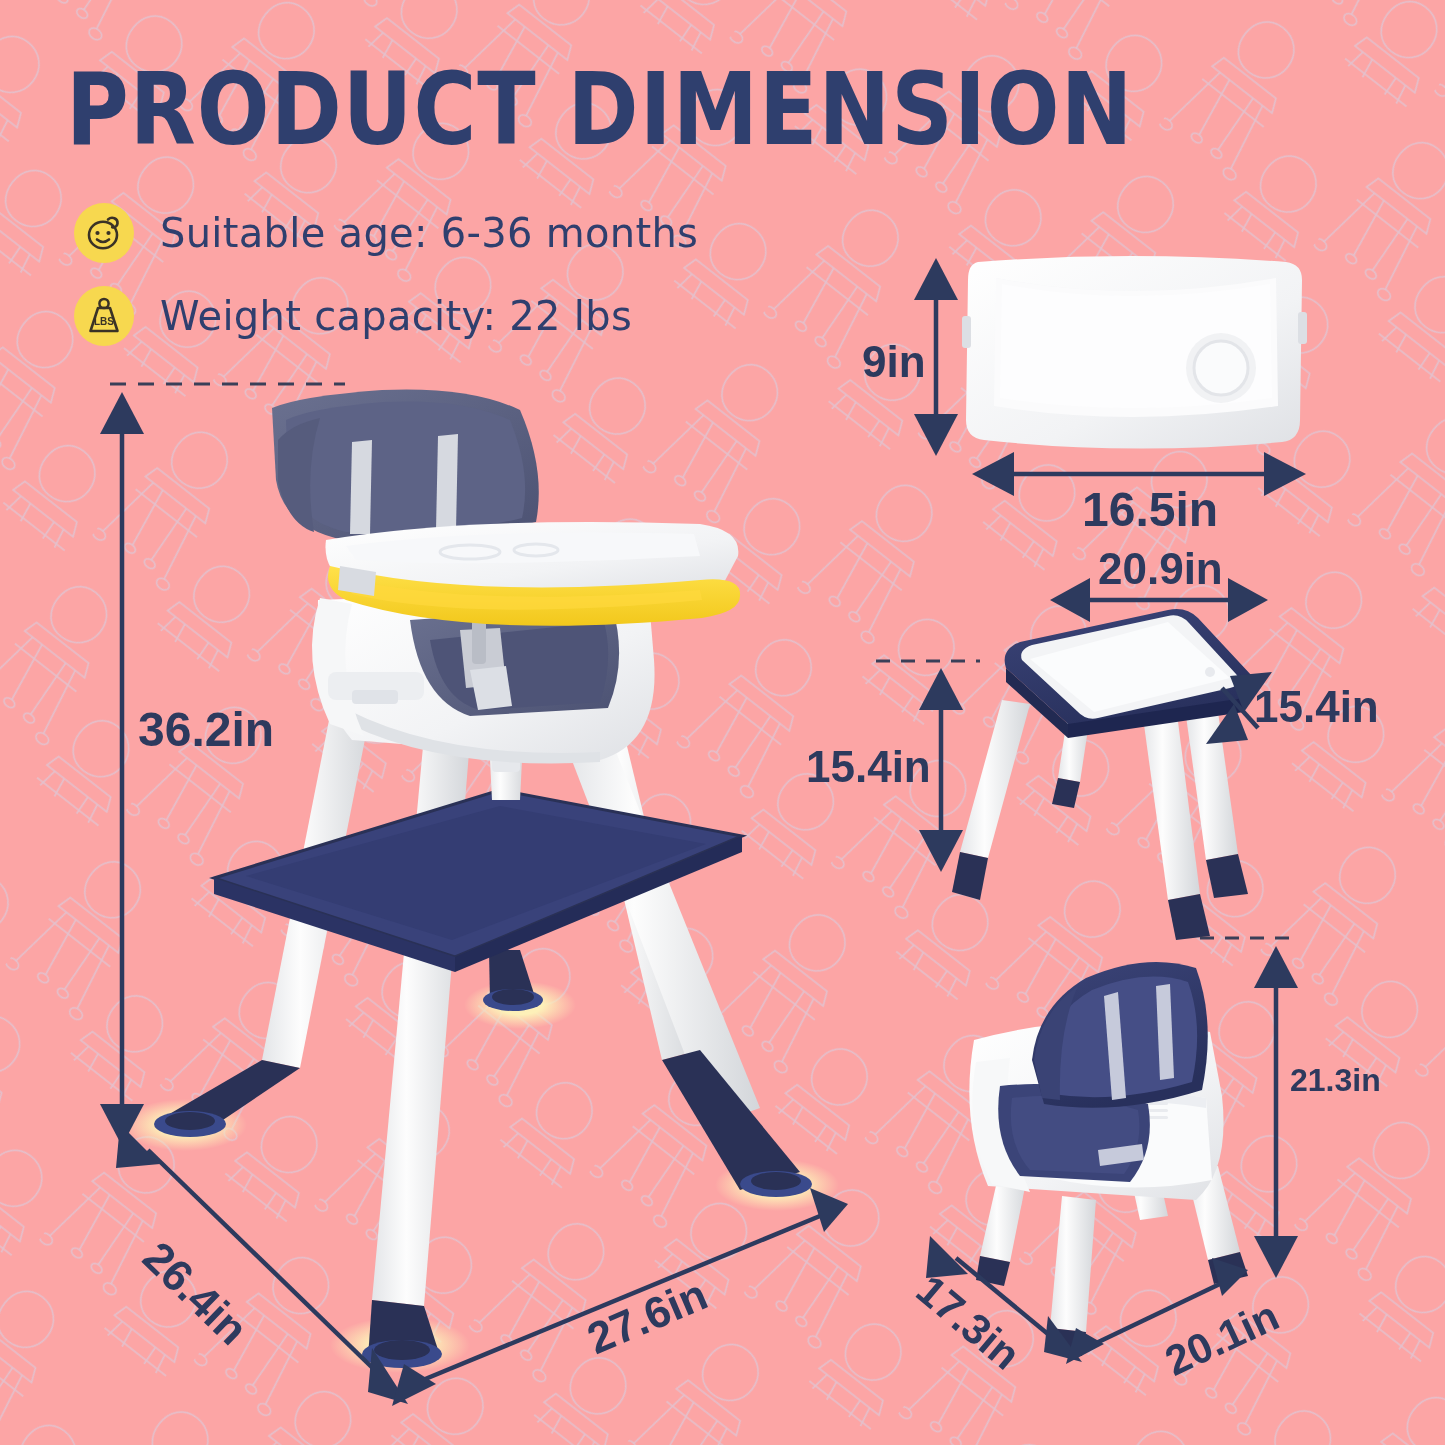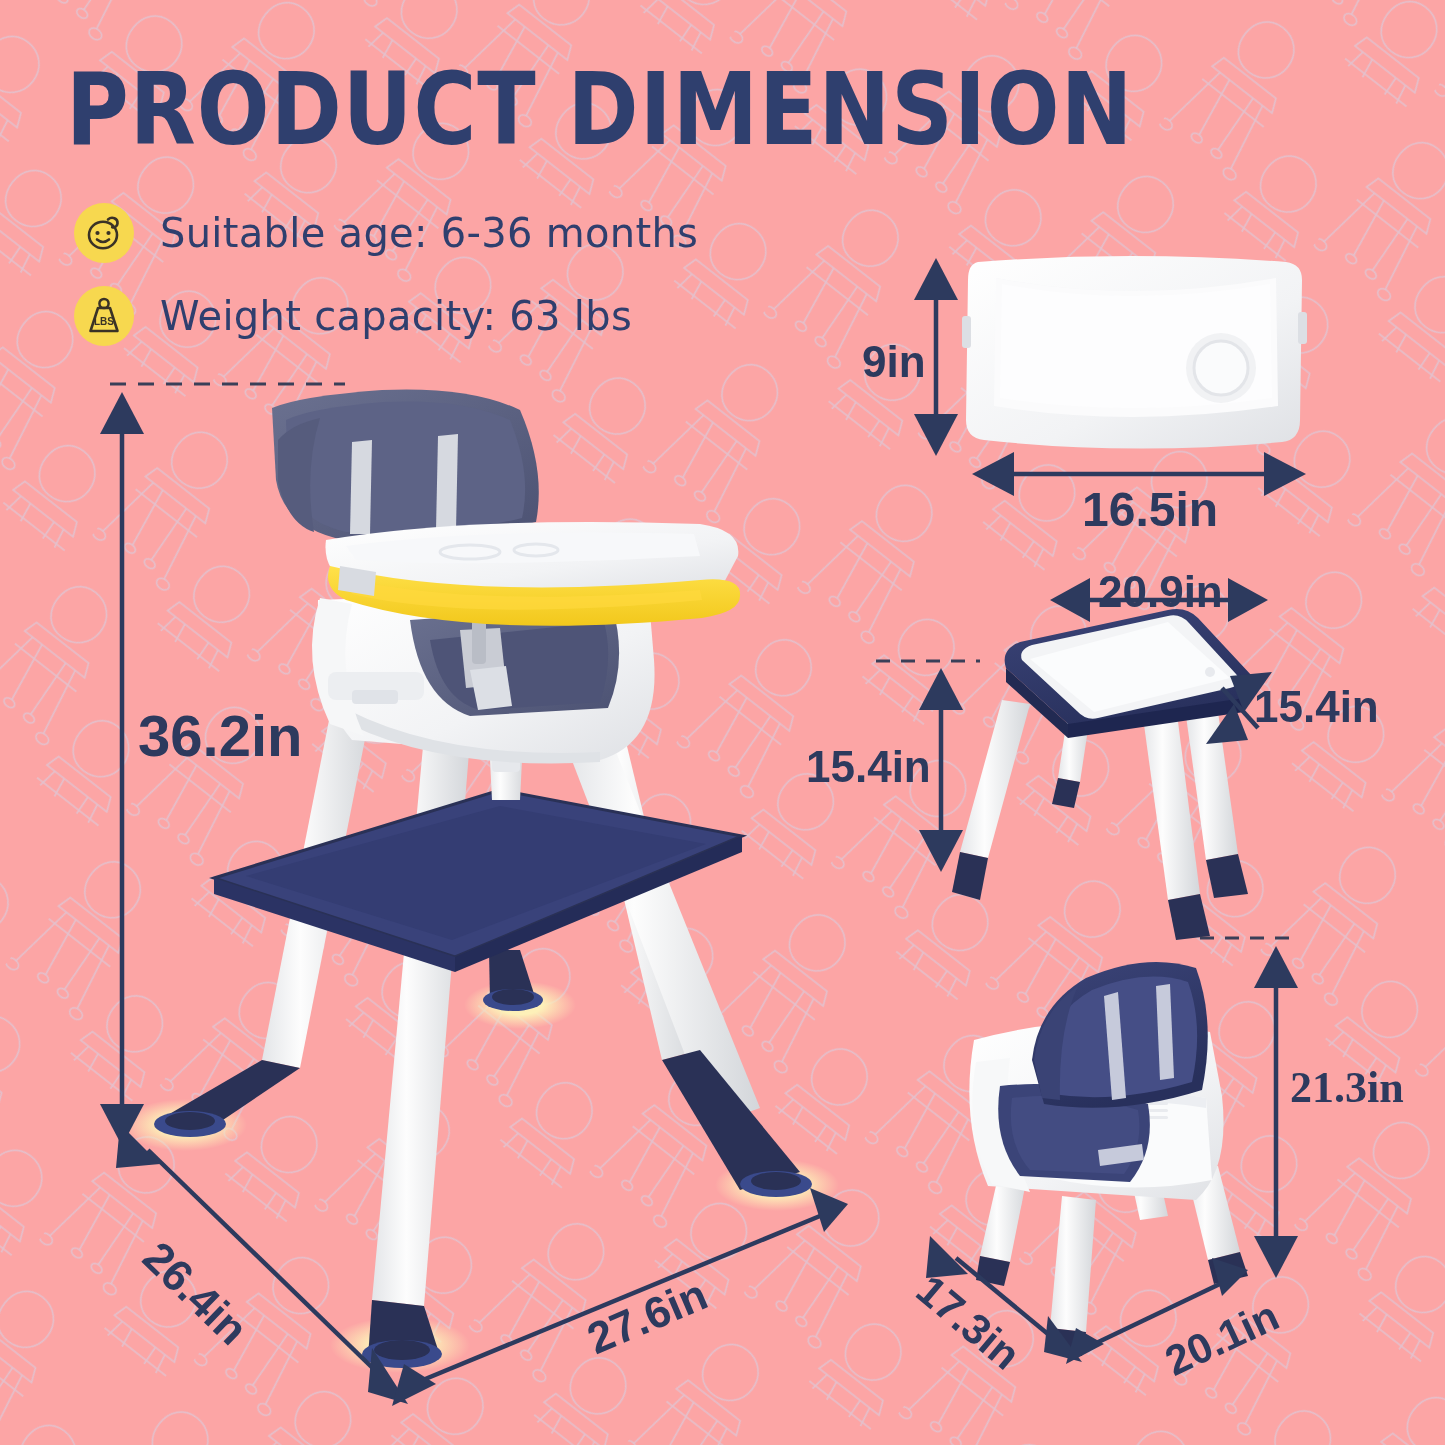--- a/index.html
+++ b/index.html
@@ -83,21 +83,21 @@
   </div>
 
   <div class="info-row" style="left:74px;top:286px;align-items:center;">
     <span class="info-ico">
       <svg width="44" height="44" viewBox="0 0 44 44">
         <circle cx="22" cy="9.5" r="4.6" fill="none" stroke="#3a3226" stroke-width="2.5"></circle>
         <path d="M16 14 L28 14 L35.5 37 L8.5 37 Z" fill="none" stroke="#3a3226" stroke-width="2.6" stroke-linejoin="round"></path>
         <text x="22" y="31" font-family="'Liberation Sans',sans-serif" font-size="10" font-weight="bold" fill="#3a3226" text-anchor="middle">LBS</text>
       </svg>
     </span>
-    <span class="info-txt">Weight capacity: 63 lbs</span>
+    <span class="info-txt">Weight capacity: 22 lbs</span>
   </div>
 
   <svg class="lay" viewBox="0 0 1445 1445" xmlns="http://www.w3.org/2000/svg">
     <defs>
       <linearGradient id="cush" x1="0" y1="0" x2="1" y2="1">
         <stop offset="0%" stop-color="#6b7190"></stop>
         <stop offset="55%" stop-color="#5a6080"></stop>
         <stop offset="100%" stop-color="#4c5273"></stop>
       </linearGradient>
       <linearGradient id="navyg" x1="0" y1="0" x2="0.4" y2="1">
@@ -322,35 +322,35 @@
       <line x1="956" y1="1258" x2="1060" y2="1344" stroke-width="4.5"></line>
       <polygon points="930,1236 926,1278 968,1274" stroke="none"></polygon>
       <polygon points="1082,1362 1044,1352 1048,1316" stroke="none"></polygon>
 
       <line x1="1090" y1="1346" x2="1224" y2="1282" stroke-width="4.5"></line>
       <polygon points="1066,1364 1076,1328 1104,1344" stroke="none"></polygon>
       <polygon points="1248,1270 1212,1258 1222,1296" stroke="none"></polygon>
     </g>
   </svg>
 
-  <div class="dim" style="left:138px;top:702px;font-size:58px;">36.2in</div>
+  <div class="dim" style="left:138px;top:702px;font-size:48px;">36.2in</div>
 
   <div class="dim" style="left:168px;top:1232px;font-size:44px;transform:rotate(44deg);transform-origin:left top;">26.4in</div>
 
   <div class="dim" style="left:580px;top:1318px;font-size:44px;transform:rotate(-23deg);transform-origin:left top;">27.6in</div>
 
   <div class="dim" style="left:862px;top:330px;font-size:44px;margin-top:7px;">9in</div>
 
   <div class="dim" style="left:1082px;top:482px;font-size:48px;">16.5in</div>
 
-  <div class="dim" style="left:1098px;top:567px;font-size:44px;">20.9in</div>
+  <div class="dim" style="left:1098px;top:544px;font-size:44px;">20.9in</div>
 
   <div class="dim" style="left:1254px;top:682px;font-size:44px;">15.4in</div>
 
   <div class="dim" style="left:806px;top:742px;font-size:44px;">15.4in</div>
 
-  <div class="dim" style="left:1290px;top:1062px;font-size:44px;font-family:Liberation Serif, serif;">21.3in</div>
+  <div class="dim" style="left:1290px;top:1062px;font-size:32px;">21.3in</div>
 
   <div class="dim" style="left:938px;top:1266px;font-size:42px;transform:rotate(40deg);transform-origin:left top;">17.3in</div>
 
   <div class="dim" style="left:1158px;top:1342px;font-size:42px;transform:rotate(-25deg);transform-origin:left top;">20.1in</div>
 
 </div>
 
 </body></html>

